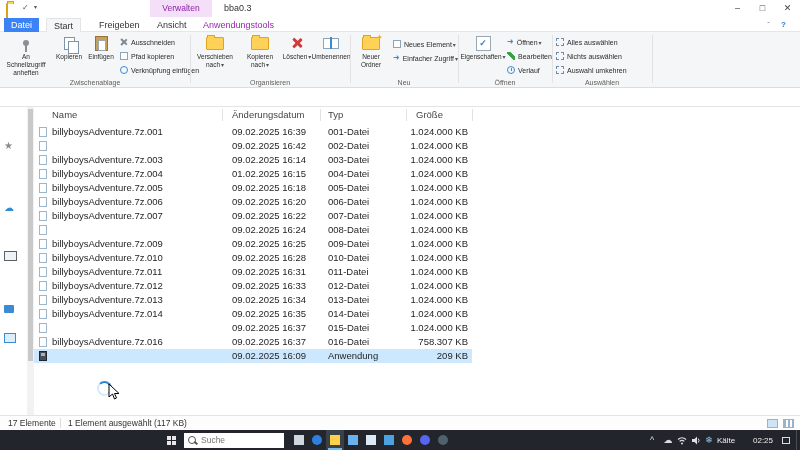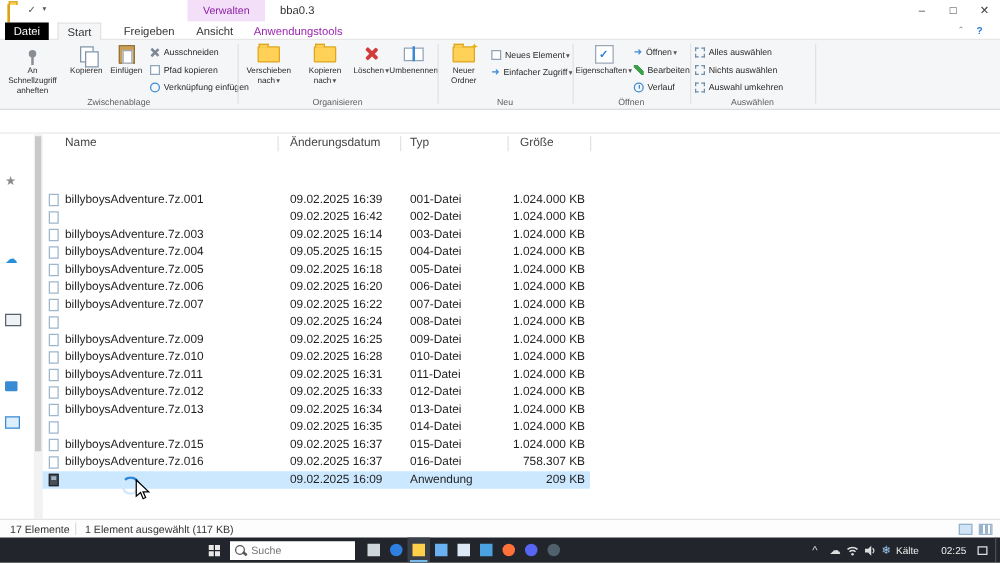--- a/index.html
+++ b/index.html
@@ -12,21 +12,21 @@
   .mini-folder{background:#ffd257;border:1px solid #d9a21d;border-radius:1px;position:relative;}
   .mini-folder::before{content:"";position:absolute;left:0;top:-3px;width:5px;height:2px;background:#ffd257;border:1px solid #d9a21d;border-bottom:none;}
   .qat-glyph{top:3px;font-size:8px;color:#555;}
   .ctx-head{left:150px;top:0;width:62px;height:17px;background:#f3dff7;color:#8e23a8;
     font-size:8.5px;line-height:17px;text-align:center;}
   .win-title{left:224px;top:3px;font-size:9px;color:#333;}
   .winbtn{top:0;width:25px;height:17px;text-align:center;line-height:17px;font-size:9px;color:#444;}
   
   .tabrow{left:0;top:18px;width:800px;height:14px;background:#fff;border-bottom:1px solid #e6e6e6;box-sizing:border-box;}
   .tab{position:absolute;top:0;height:14px;line-height:14px;font-size:9px;padding:0 7px;color:#333;}
-  .tab-file{background:#000000;color:#fff;}
+  .tab-file{background:#3b82f6;color:#fff;}
   .tab-active{background:#f5f6f7;border:1px solid #e4e4e4;border-bottom:none;}
   .tab-ctx{color:#9b26b0;}
   .tab-aux{position:absolute;top:2px;font-size:8px;color:#777;}
   .help-dot{color:#2b7bd7;font-weight:bold;}
   
   .ribbon{left:0;top:32px;width:800px;height:56px;background:#f5f6f7;border-bottom:1px solid #dcdcdc;box-sizing:border-box;}
   .rdiv{position:absolute;top:3px;width:1px;height:48px;background:#e2e2e2;}
   .gname{position:absolute;bottom:1px;font-size:7px;color:#5f5f5f;text-align:center;}
   .bigbtn{position:absolute;top:2px;height:44px;display:flex;flex-direction:column;align-items:center;cursor:default;}
   .bigbtn .ic{height:16px;margin-top:1px;display:flex;align-items:center;justify-content:center;}
@@ -80,21 +80,21 @@
   .nav-thumb{left:1px;top:2px;width:5px;height:252px;background:#c9c9c9;}
   .nav-ico{left:4px;width:12px;height:10px;font-size:10px;line-height:10px;}
   .mini-monitor{border:1.5px solid #5a6168;background:#eef3f8;}
   .mini-sq-blue{background:#3b8bd4;border-radius:1px;}
   .mini-net{border:1.5px solid #3b8bd4;background:#dceefc;}
   
   .filelist{left:34px;top:0;width:766px;height:308px;}
   .flh{position:absolute;left:0;top:0;width:766px;height:17px;font-size:9.5px;color:#454545;}
   .flh .h{position:absolute;top:2px;}
   .hsep{position:absolute;top:2px;width:1px;height:12px;background:#e2e2e2;}
-  #file-rows{position:absolute;left:0;top:18px;width:766px;margin-top:28px;}
+  #file-rows{position:absolute;left:0;top:18px;width:766px;}
   .file-row{position:relative;height:14px;font-size:9.5px;color:#1f1f1f;}
   .file-row.selected{background:linear-gradient(to right,#cce8ff 0,#cce8ff 438px,transparent 438px);}
   .f-icon{position:absolute;left:5px;top:2px;width:8px;height:10px;background:#fff;border:1px solid #9db6cc;box-sizing:border-box;}
   .f-icon.exe{background:#474e57;border-color:#20262c;}
   .f-icon.exe::after{content:"";position:absolute;left:1px;top:1px;width:4px;height:3px;background:#9fb4c8;}
   .c-name{position:absolute;left:18px;width:176px;white-space:nowrap;overflow:hidden;line-height:14px;}
   .c-date{position:absolute;left:198px;width:92px;line-height:14px;}
   .c-type{position:absolute;left:294px;width:84px;line-height:14px;}
   .c-size{position:absolute;left:340px;width:94px;text-align:right;line-height:14px;}
   
@@ -335,21 +335,21 @@
           <div class="file-row">
         <span class="f-icon"></span>
         <span class="c-name">billyboysAdventure.7z.003</span>
         <span class="c-date">09.02.2025 16:14</span>
         <span class="c-type">003-Datei</span>
         <span class="c-size">1.024.000 KB</span>
       </div>
           <div class="file-row">
         <span class="f-icon"></span>
         <span class="c-name">billyboysAdventure.7z.004</span>
-        <span class="c-date">09.05.2025 16:15</span>
+        <span class="c-date">01.02.2025 16:15</span>
         <span class="c-type">004-Datei</span>
         <span class="c-size">1.024.000 KB</span>
       </div>
           <div class="file-row">
         <span class="f-icon"></span>
         <span class="c-name">billyboysAdventure.7z.005</span>
         <span class="c-date">09.02.2025 16:18</span>
         <span class="c-type">005-Datei</span>
         <span class="c-size">1.024.000 KB</span>
       </div>
@@ -403,27 +403,27 @@
       </div>
           <div class="file-row">
         <span class="f-icon"></span>
         <span class="c-name">billyboysAdventure.7z.013</span>
         <span class="c-date">09.02.2025 16:34</span>
         <span class="c-type">013-Datei</span>
         <span class="c-size">1.024.000 KB</span>
       </div>
           <div class="file-row">
         <span class="f-icon"></span>
+        <span class="c-name">billyboysAdventure.7z.014</span>
         <span class="c-date">09.02.2025 16:35</span>
         <span class="c-type">014-Datei</span>
         <span class="c-size">1.024.000 KB</span>
       </div>
           <div class="file-row">
         <span class="f-icon"></span>
-        <span class="c-name">billyboysAdventure.7z.015</span>
         <span class="c-date">09.02.2025 16:37</span>
         <span class="c-type">015-Datei</span>
         <span class="c-size">1.024.000 KB</span>
       </div>
           <div class="file-row">
         <span class="f-icon"></span>
         <span class="c-name">billyboysAdventure.7z.016</span>
         <span class="c-date">09.02.2025 16:37</span>
         <span class="c-type">016-Datei</span>
         <span class="c-size">758.307 KB</span>

